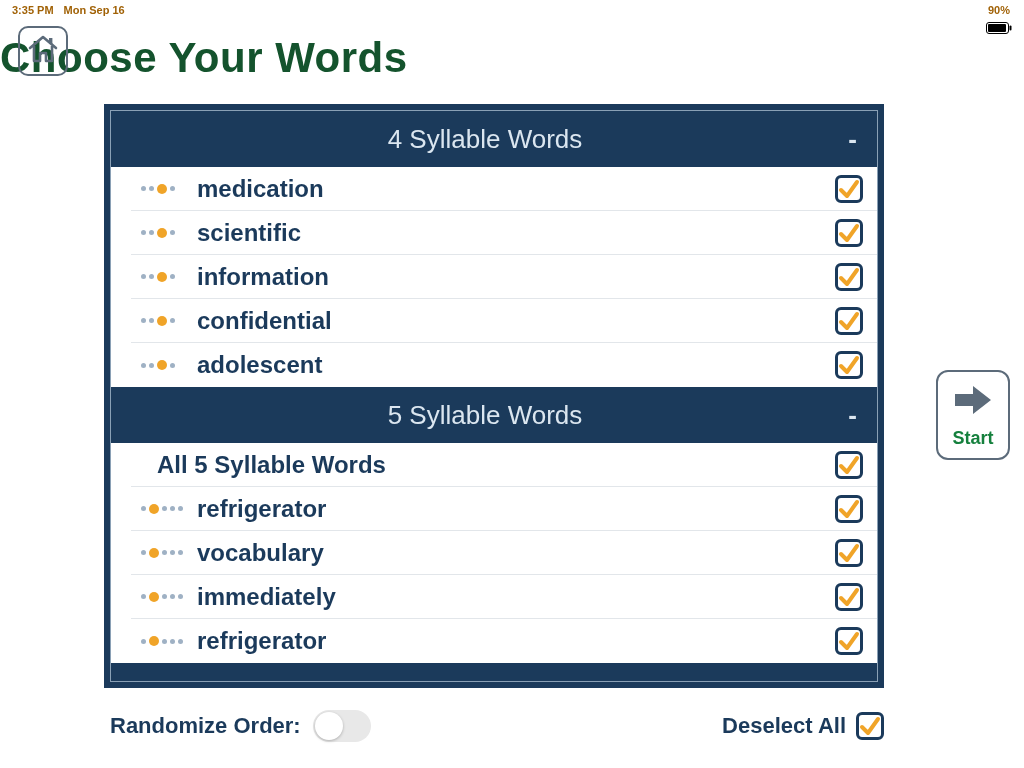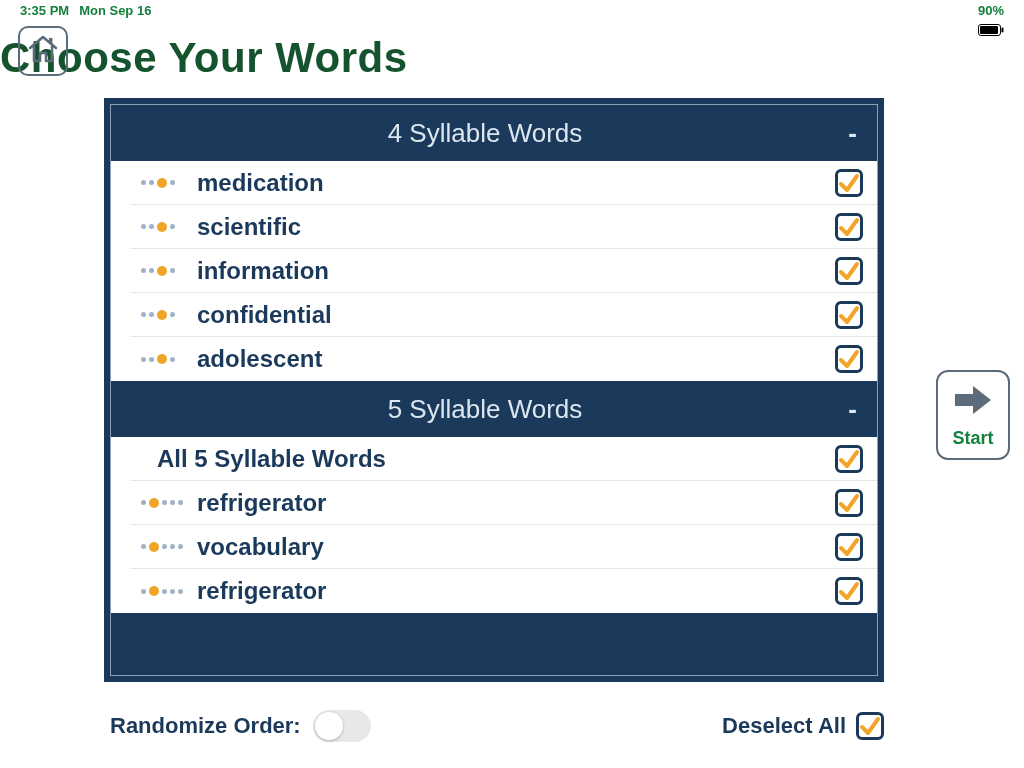--- a/index.html
+++ b/index.html
@@ -9,24 +9,24 @@
   background: #fff;
   font-family: -apple-system, BlinkMacSystemFont, "Segoe UI", Arial, sans-serif;
   position: relative;
   overflow: hidden;
 }
 .status-bar {
   height: 20px;
   display: flex;
   justify-content: space-between;
   align-items: center;
-  padding: 0 20px;
-  font-size: 13px;
+  padding: 0 12px;
+  font-size: 11px;
   font-weight: 600;
-  color: #15803d;
+  color: #a16207;
 }
 .status-left { display: flex; gap: 10px; }
 .status-right { display: flex; align-items: center; gap: 6px; flex-direction: column; }
 .wifi-icon svg, .battery-icon svg { display: block; }
 .home-button {
   position: absolute;
   top: 26px;
   left: 18px;
   width: 50px;
   height: 50px;
@@ -41,21 +41,21 @@
   text-align: left;
   font-size: 42px;
   font-weight: 800;
   color: #14532d;
   margin-top: 14px;
   letter-spacing: 0.5px;
 }
 .panel {
   position: absolute;
   left: 104px;
-  top: 98px;
+  top: 104px;
   width: 780px;
   height: 584px;
   background: #1b3a5b;
   padding: 6px;
 }
 .panel-inner {
   border: 1px solid #8aa0b5;
   height: 100%;
   overflow: hidden;
   background: #1b3a5b;
@@ -311,20 +311,35 @@
           </span>
         </div>
         <div class="row">
           <span class="dots">
             <span class="dot-s"></span>
             <span class="dot-b"></span>
             <span class="dot-s"></span>
             <span class="dot-s"></span>
             <span class="dot-s"></span>
           </span>
+          <span class="word">immediately</span>
+          <span class="check">
+            <svg width="22" height="22" viewBox="0 0 22 22">
+              <path d="M3 12 L9 18 L19 4" fill="none" stroke="#f0a428" stroke-width="4" stroke-linecap="round" stroke-linejoin="round"></path>
+            </svg>
+          </span>
+        </div>
+        <div class="row">
+          <span class="dots">
+            <span class="dot-s"></span>
+            <span class="dot-b"></span>
+            <span class="dot-s"></span>
+            <span class="dot-s"></span>
+            <span class="dot-s"></span>
+          </span>
           <span class="word">refrigerator</span>
           <span class="check">
             <svg width="22" height="22" viewBox="0 0 22 22">
               <path d="M3 12 L9 18 L19 4" fill="none" stroke="#f0a428" stroke-width="4" stroke-linecap="round" stroke-linejoin="round"></path>
             </svg>
           </span>
         </div>
       </div>
     </div>
 </div>

